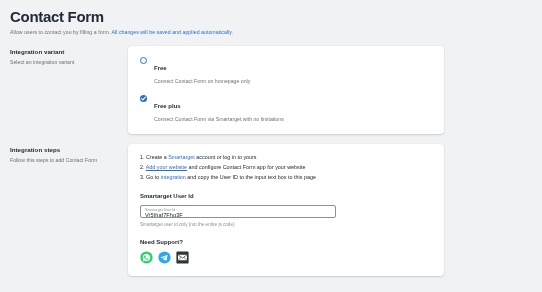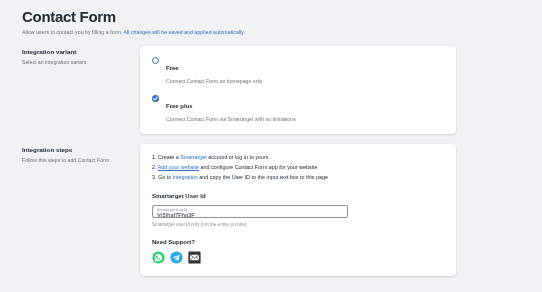--- a/index.html
+++ b/index.html
@@ -4,21 +4,21 @@
 <style>
   * { box-sizing: border-box; margin: 0; padding: 0; }
   html, body {
     width: 542px;
     height: 292px;
     background: #f1f2f4;
     font-family: "Liberation Sans", sans-serif;
     color: #212b36;
     overflow: hidden;
   }
-  .page { padding: 8px 10px 0 22px; width: 467px; height: 292px; border-radius: 24px; }
+  .page { padding: 8px 10px 0 10px; width: 467px; height: 292px; border-radius: 24px; }
 
   
   .page-title {
     font-size: 15px;
     font-weight: bold;
     letter-spacing: -0.3px;
     color: #212b36;
     line-height: 18px;
   }
   .page-subtitle {

